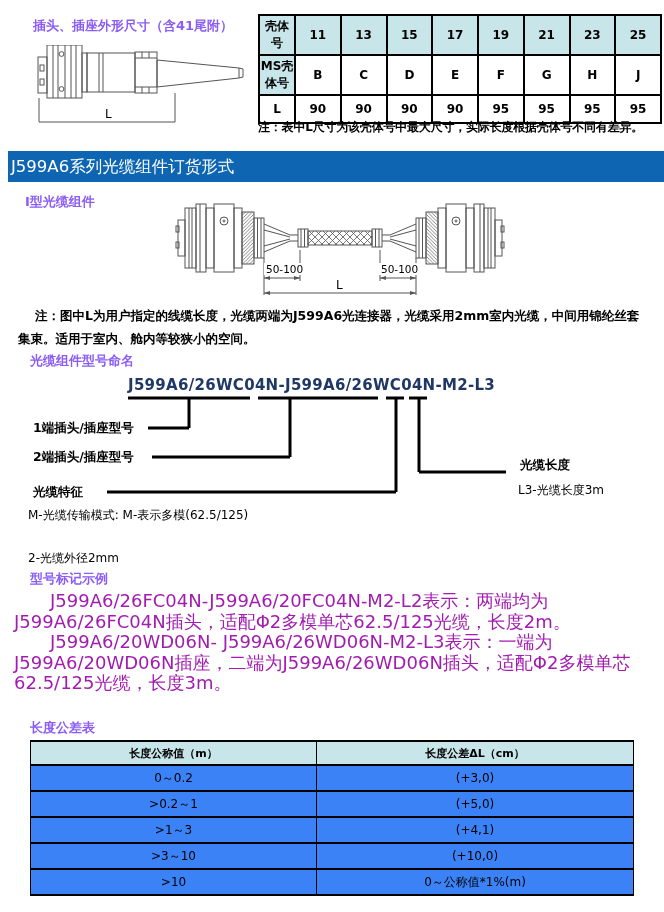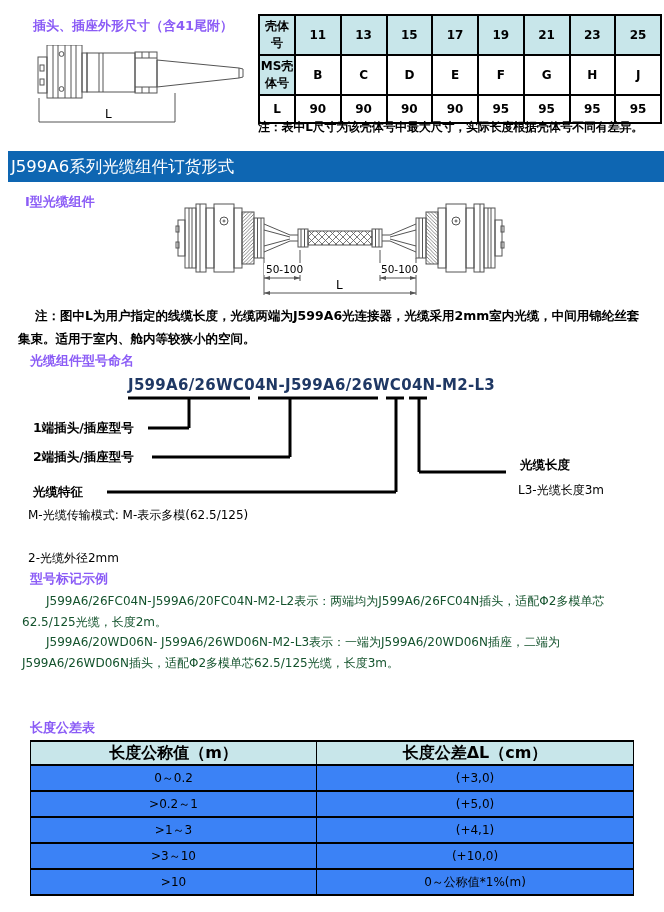--- a/index.html
+++ b/index.html
@@ -17,27 +17,27 @@
   .shell-table tr.bot td { height:28px; }
 
   .top-note { position:absolute; left:258px; top:119px; width:404px; font-size:12px; font-weight:bold; color:#000; letter-spacing:-0.2px; }
 
   .banner { position:absolute; left:8px; top:151px; width:656px; height:31px; background:#0e66b2; color:#ffffff; font-size:16.5px; line-height:31px; padding-left:3px; white-space:nowrap; }
 
   .asm-note { position:absolute; left:18px; width:640px; font-size:12.5px; font-weight:bold; color:#000; white-space:nowrap; }
 
   .feat-line { position:absolute; left:18px; font-size:12px; color:#000; white-space:nowrap;margin-left:10px; }
 
-  .examples { position:absolute; left:22px; top:591px; width:636px; font-size:12px; color:#14532d; line-height:20.5px; }
+  .examples { position:absolute; left:14px; top:591px; width:636px; font-size:18px; color:#a21caf; line-height:20.5px; }
   .examples p { text-indent:2em; margin:0; }
 
   
   .tol-table { position:absolute; left:30px; top:740px; width:604px; border-collapse:collapse; table-layout:fixed; }
   .tol-table td { border:2px solid #000; border-left-width:1.5px; border-right-width:1.5px; text-align:center; vertical-align:middle; font-size:12px; color:#000; background:#3b82f6; height:26px; }
-  .tol-table tr.hdr td { background:#c8e6ea; font-weight:bold; font-size:16px; height:24px; }
+  .tol-table tr.hdr td { background:#c8e6ea; font-weight:bold; font-size:11px; height:24px; }
   .tol-table td.c1 { width:286px; }
 
   svg text { font-family:"DejaVu Sans", sans-serif; }
 </style>
 </head>
 <body>
 
 <div class="page">
 
   <div class="h-blue" style="left:33px; top:17px;">插头、插座外形尺寸（含41尾附）</div>

